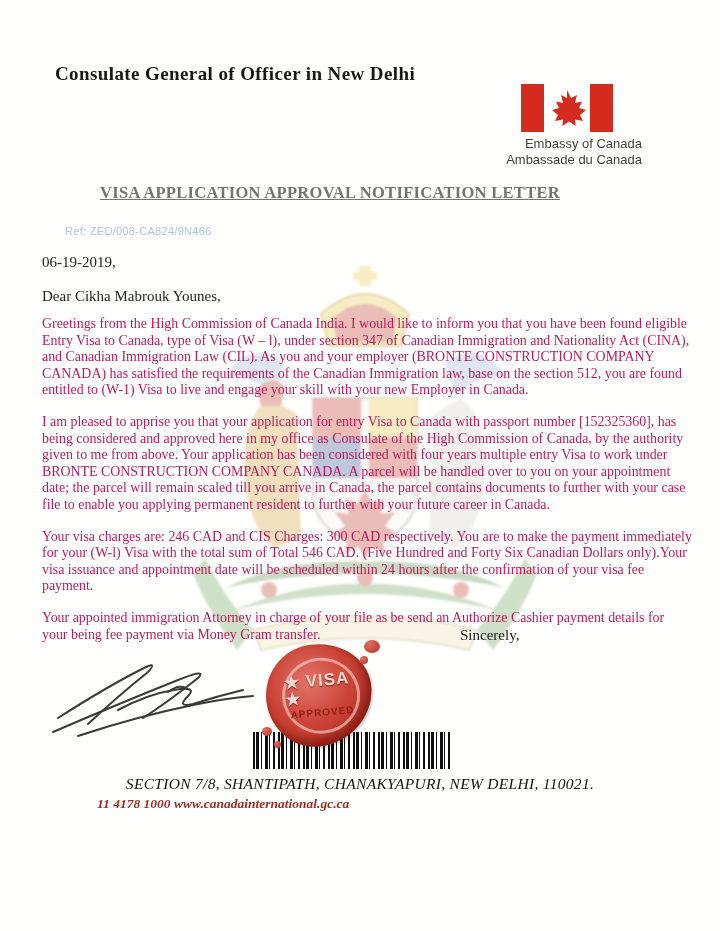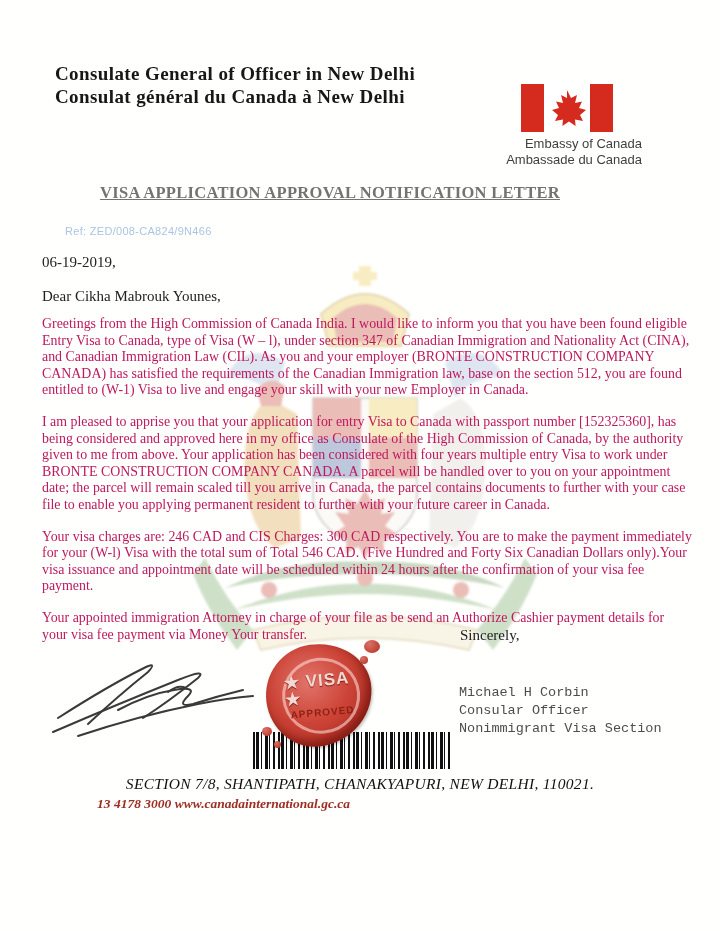--- a/index.html
+++ b/index.html
@@ -102,21 +102,20 @@
     <circle cx="52" cy="166" r="4" fill="#c0392b"></circle>
       <circle cx="100" cy="160" r="4" fill="#c0392b"></circle>
       <circle cx="148" cy="166" r="4" fill="#c0392b"></circle>
     <path d="M44 186 Q100 172 156 186 L152 196 Q100 184 48 196 Z" fill="#efe3b8" stroke="#b9a45f" stroke-width="1"></path>
     <path d="M20 150 Q30 170 44 186 L36 196 Q22 178 14 158 Z" fill="#6fa35c"></path>
     <path d="M180 150 Q170 170 156 186 L164 196 Q178 178 186 158 Z" fill="#6fa35c"></path>
   </svg>
 
   <div class="hdr-left">
     <div class="consulate">Consulate General of Officer in New Delhi</div>
-    <div class="consulate">Consulat général du Canada à New Delhi</div>
   </div>
 
   <div class="hdr-right">
     <svg class="flag" viewBox="0 0 92 48">
       <rect x="0" y="0" width="92" height="48" fill="#ffffff"></rect>
       <rect x="0" y="0" width="23" height="48" fill="#d52b1e"></rect>
       <rect x="69" y="0" width="23" height="48" fill="#d52b1e"></rect>
       <path d="M46 6 l4 8 6-3 -2 8 7-1.5 -3 6.5 7 2 -6 5 3 6 -8-1.6 .6 6.6 -6.6-4.4 -6.6 4.4 .6-6.6 -8 1.6 3-6 -6-5 7-2 -3-6.5 7 1.5 -2-8 6 3 Z" fill="#d52b1e"></path>
     </svg>
     <div class="embassy">Embassy of Canada</div>
@@ -126,21 +125,21 @@
   <div class="title">VISA APPLICATION APPROVAL NOTIFICATION LETTER</div>
 
   <div class="ref">Ref: ZED/008-CA824/9N466</div>
   <div class="date">06-19-2019,</div>
   <div class="greeting">Dear Cikha Mabrouk Younes,</div>
 
   <div class="body-text">
     <p>Greetings from the High Commission of Canada India. I would like to inform you that you have been found eligible Entry Visa to Canada, type of Visa (W – l), under section 347 of Canadian Immigration and Nationality Act (CINA), and Canadian Immigration Law (CIL). As you and your employer (BRONTE CONSTRUCTION COMPANY CANADA) has satisfied the requirements of the Canadian Immigration law, base on the section 512, you are found entitled to (W-1) Visa to live and engage your skill with your new Employer in Canada.</p>
     <p>I am pleased to apprise you that your application for entry Visa to Canada with passport number [152325360], has being considered and approved here in my office as Consulate of the High Commission of Canada, by the authority given to me from above. Your application has been considered with four years multiple entry Visa to work under BRONTE CONSTRUCTION COMPANY CANADA. A parcel will be handled over to you on your appointment date; the parcel will remain scaled till you arrive in Canada, the parcel contains documents to further with your case file to enable you applying permanent resident to further with your future career in Canada.</p>
     <p>Your visa charges are: 246 CAD and CIS Charges: 300 CAD respectively. You are to make the payment immediately for your (W-l) Visa with the total sum of Total 546 CAD. (Five Hundred and Forty Six Canadian Dollars only).Your visa issuance and appointment date will be scheduled within 24 hours after the confirmation of your visa fee payment.</p>
-    <p>Your appointed immigration Attorney in charge of your file as be send an Authorize Cashier payment details for your visa fee payment via Money Your transfer.</p>
+    <p>Your appointed immigration Attorney in charge of your file as be send an Authorize Cashier payment details for your being fee payment via Money Gram transfer.</p>
   </div>
 
   <div class="sincerely">Sincerely,</div>
 
   <svg class="signature" viewBox="0 0 215 98">
     <g fill="none" stroke="#3a3a3a" stroke-width="2" stroke-linecap="round">
       <path d="M10 72 Q60 40 96 22 Q110 15 100 26 Q70 50 40 78"></path>
       <path d="M5 86 Q70 58 130 34 Q160 22 150 32 Q120 56 95 72"></path>
       <path d="M70 64 Q100 48 126 44 Q150 40 140 50 Q128 62 145 58 Q170 50 195 44"></path>
       <path d="M30 90 Q90 70 150 58 Q180 52 205 50"></path>
@@ -154,22 +153,19 @@
         <div class="seal-line1">★ VISA ★</div>
         <div class="seal-line2">APPROVED</div>
       </div>
     </div>
     <div class="drop d1"></div>
     <div class="drop d2"></div>
     <div class="drop d3"></div>
     <div class="drop d4"></div>
   </div>
 
-  <div class="officer">Michael H Corbin
-Consular Officer
-Nonimmigrant Visa Section</div>
 
   <div class="barcode"></div>
 
   <div class="footer-address">SECTION 7/8, SHANTIPATH, CHANAKYAPURI, NEW DELHI, 110021.</div>
-  <div class="footer-contact">13 4178 3000 www.canadainternational.gc.ca</div>
+  <div class="footer-contact">11 4178 1000 www.canadainternational.gc.ca</div>
 
 </div>
 
 </body></html>

